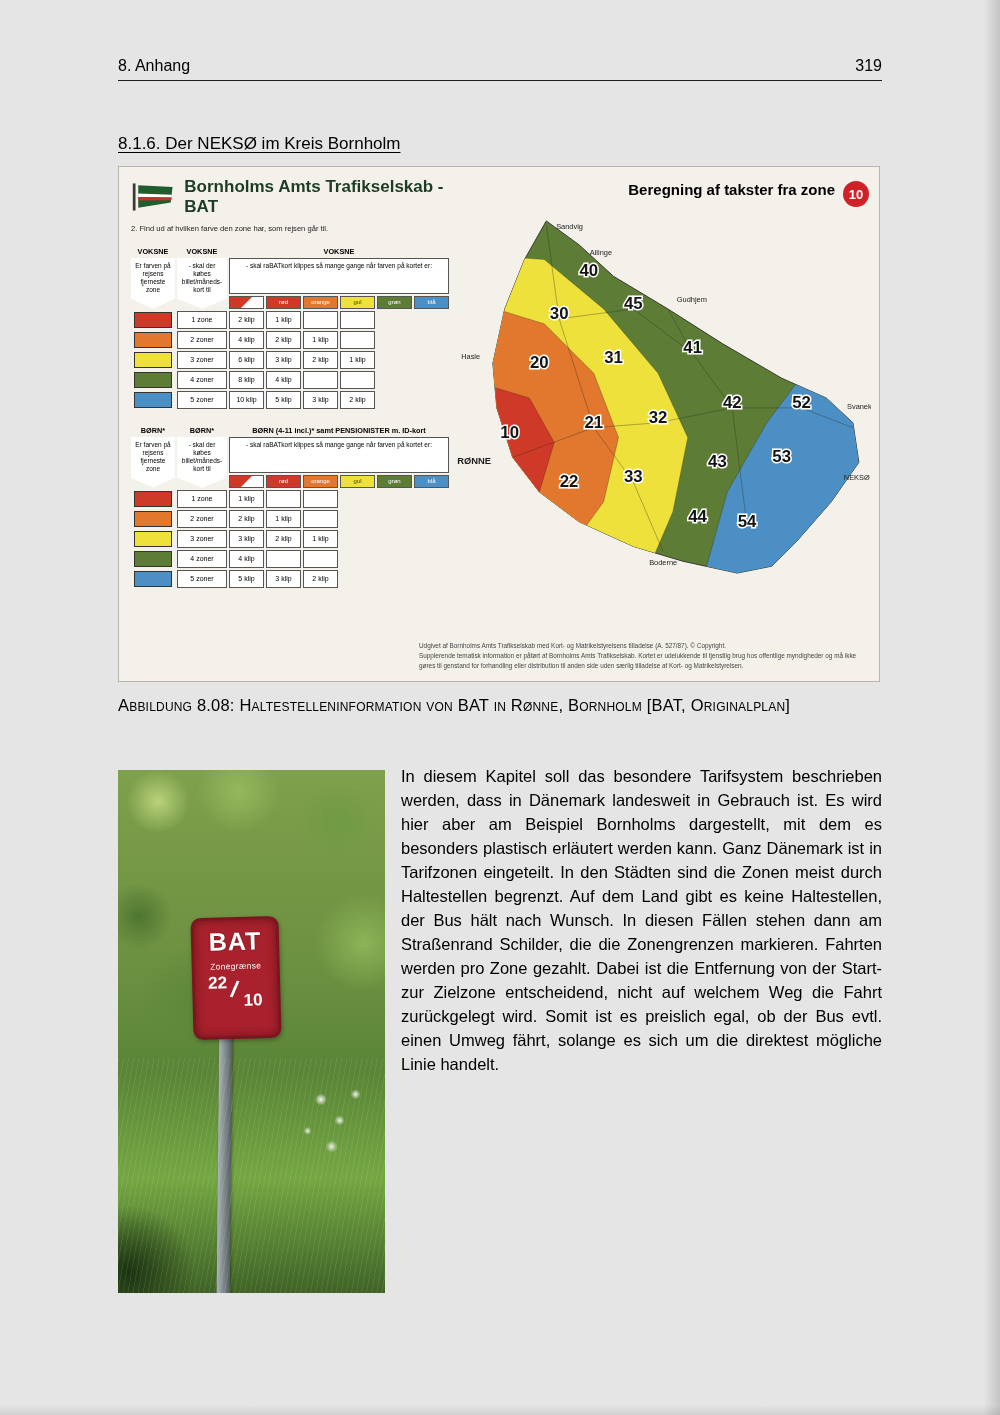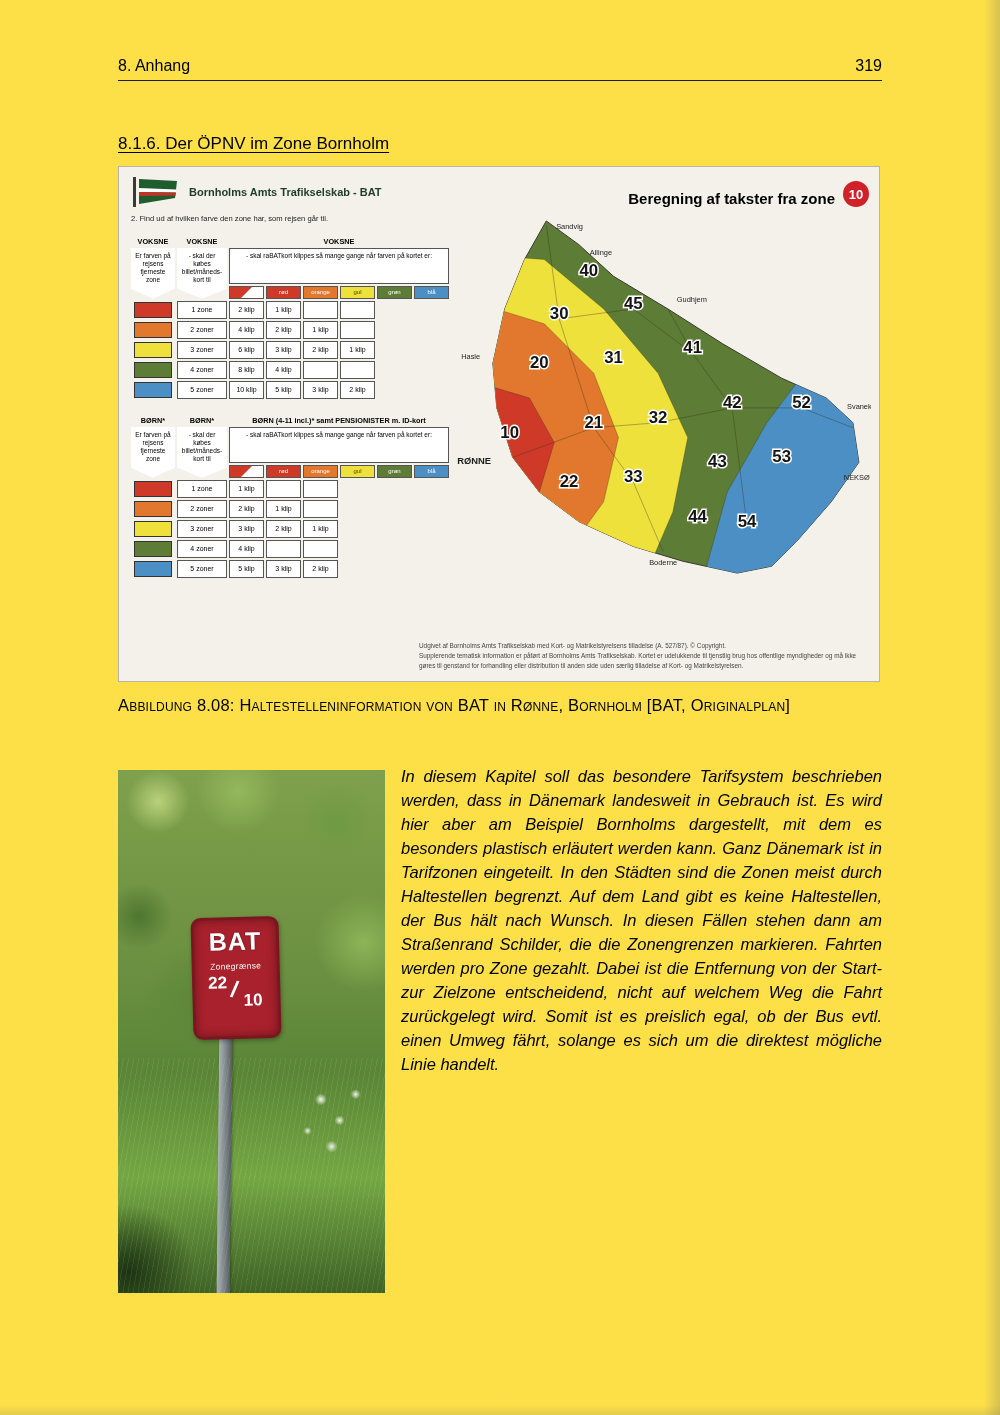--- a/index.html
+++ b/index.html
@@ -1,16 +1,16 @@
 <!DOCTYPE html>
 <html><head>
 <meta charset="utf-8">
 <style>
   html,body { margin:0; padding:0; background:#ffffff; }
-  .page { position:relative; width:1000px; height:1415px; background:#fde047;
+  .page { position:relative; width:1000px; height:1415px; background:#e5e5e5;
           font-family:"Liberation Sans", sans-serif; color:#000; overflow:hidden; }
 
   
   .edge-right { position:absolute; top:0; right:0; width:16px; height:100%;
     background:linear-gradient(90deg, rgba(110,110,110,0) 0%, rgba(110,110,110,0.28) 100%); }
   .edge-bottom { position:absolute; bottom:0; left:0; width:100%; height:10px;
     background:linear-gradient(180deg, rgba(110,110,110,0) 0%, rgba(110,110,110,0.18) 100%); }
 
   .doc-header { position:absolute; left:118px; top:57px; width:764px;
     display:flex; justify-content:space-between; font-size:16px;
@@ -18,21 +18,21 @@
 
   .section-heading { position:absolute; left:118px; top:134px; font-size:17px;
     text-decoration:underline; text-underline-offset:3px; }
 
   
   .figure { position:absolute; left:118px; top:166px; width:762px; height:516px;
     background:#f3f1ea; border:1px solid #b8b4aa; box-sizing:border-box; }
 
   .left-panel { position:absolute; left:12px; top:10px; width:322px; }
   .brand-row { display:flex; align-items:center; gap:10px; }
-  .brand-text { font-size:11px; font-weight:bold; color:#1d3b26; }
+  .brand-text { font-size:17px; font-weight:bold; color:#1d3b26; }
   .instructions { margin-top:7px; font-size:7.6px; line-height:1.3; color:#222; width:312px; }
   .instr-item { margin-bottom:3px; }
 
   .fare-grid { display:grid; grid-template-columns:44px 50px repeat(6,35px);
     grid-template-rows:14px 36px 13px 18px 18px 18px 18px 18px;
     gap:2px; margin-top:8px; font-size:7px; }
   .fare-grid.child { margin-top:12px; }
   .fg-h { font-weight:bold; font-size:7.3px; text-align:center; align-self:end; overflow:hidden; white-space:nowrap;margin-top:21px; }
   .fg-arrow { grid-row:2 / span 2; background:#fff;
     clip-path:polygon(0 0,100% 0,100% 80%,50% 100%,0 80%);
@@ -45,21 +45,21 @@
   .legend-cell.split { background:linear-gradient(135deg,#cf3a28 49%,#fff 51%); }
   .row-swatch { margin:1px 3px; border:1px solid #333; box-sizing:border-box; }
   .zone-cell, .klip-cell { border:1px solid #555; background:#fff; display:flex;
     align-items:center; justify-content:center; box-sizing:border-box; }
   .klip-cell.noborder { border:none; background:transparent; }
 
   .fineprint { position:absolute; left:300px; bottom:10px; width:452px;
     font-size:6.4px; line-height:1.55; color:#454545; }
 
   .map-panel { position:absolute; left:336px; top:14px; width:418px; }
-  .map-title-row { display:flex; align-items:flex-end; justify-content:flex-end; gap:8px;
+  .map-title-row { display:flex; align-items:flex-start; justify-content:flex-end; gap:8px;
     font-size:15px; font-weight:bold; padding-right:4px; }
   .zone-badge { width:26px; height:26px; border-radius:50%; color:#fff; font-size:13px;
     font-weight:bold; display:flex; align-items:center; justify-content:center; flex:0 0 auto; }
   svg.map { display:block; margin-top:8px; width:416px; height:366px; }
   .zone-num { font-family:"Liberation Sans",sans-serif; font-size:17px; font-weight:bold;
     fill:#141414; stroke:#ffffff; stroke-width:3px; paint-order:stroke; text-anchor:middle; }
   .town { font-family:"Liberation Sans",sans-serif; font-size:7.5px; fill:#1c1c1c; }
   .town-bold { font-size:9.5px; font-weight:bold; }
 
   
@@ -96,35 +96,35 @@
     text-shadow:0 0 2px rgba(0,0,0,0.4); }
   .sign-label { font-size:8.5px; margin-top:5px; letter-spacing:0.3px; opacity:0.95; }
   .sign-frac { position:relative; width:64px; height:40px; margin:2px auto 0; font-weight:bold; }
   .f-top { position:absolute; left:4px; top:0; font-size:17px; }
   .f-slash { position:absolute; left:27px; top:3px; font-size:23px; transform:rotate(14deg); }
   .f-bot { position:absolute; right:6px; bottom:2px; font-size:17px; }
 
   
   .text-col { position:absolute; left:401px; top:764px; width:481px;
     font-size:16.5px; line-height:24px; text-align:justify; }
-  .para { margin:0;font-style:italic; }
+  .para { margin:0; }
   .red-caption { margin:24px 0 0 0; text-align:left; font-size:16.5px; }
   .para2 { margin:24px 0 0 0; }
 </style>
 </head>
 <body>
 
 <div class="page">
 
   <div class="doc-header">
     <span>8. Anhang</span>
     <span>319</span>
   </div>
 
-  <div class="section-heading">8.1.6. Der ÖPNV im Zone Bornholm</div>
+  <div class="section-heading">8.1.6. Der NEKSØ im Kreis Bornholm</div>
 
   <div class="figure">
 
     <div class="left-panel">
       <div class="brand-row">
         <svg width="48" height="30" viewBox="0 0 48 30">
           <rect x="2" y="0" width="3" height="30" fill="#3a3a3a"></rect>
           <path d="M8,2 L46,4 L44,21 L8,27 Z" fill="#1f5c2e"></path>
           <path d="M8,11 L45,12.5 L45,15.5 L8,15 Z" fill="#ffffff"></path>
           <path d="M8,15 L45,15.5 L44.7,18.5 L8,19 Z" fill="#c23327"></path>

